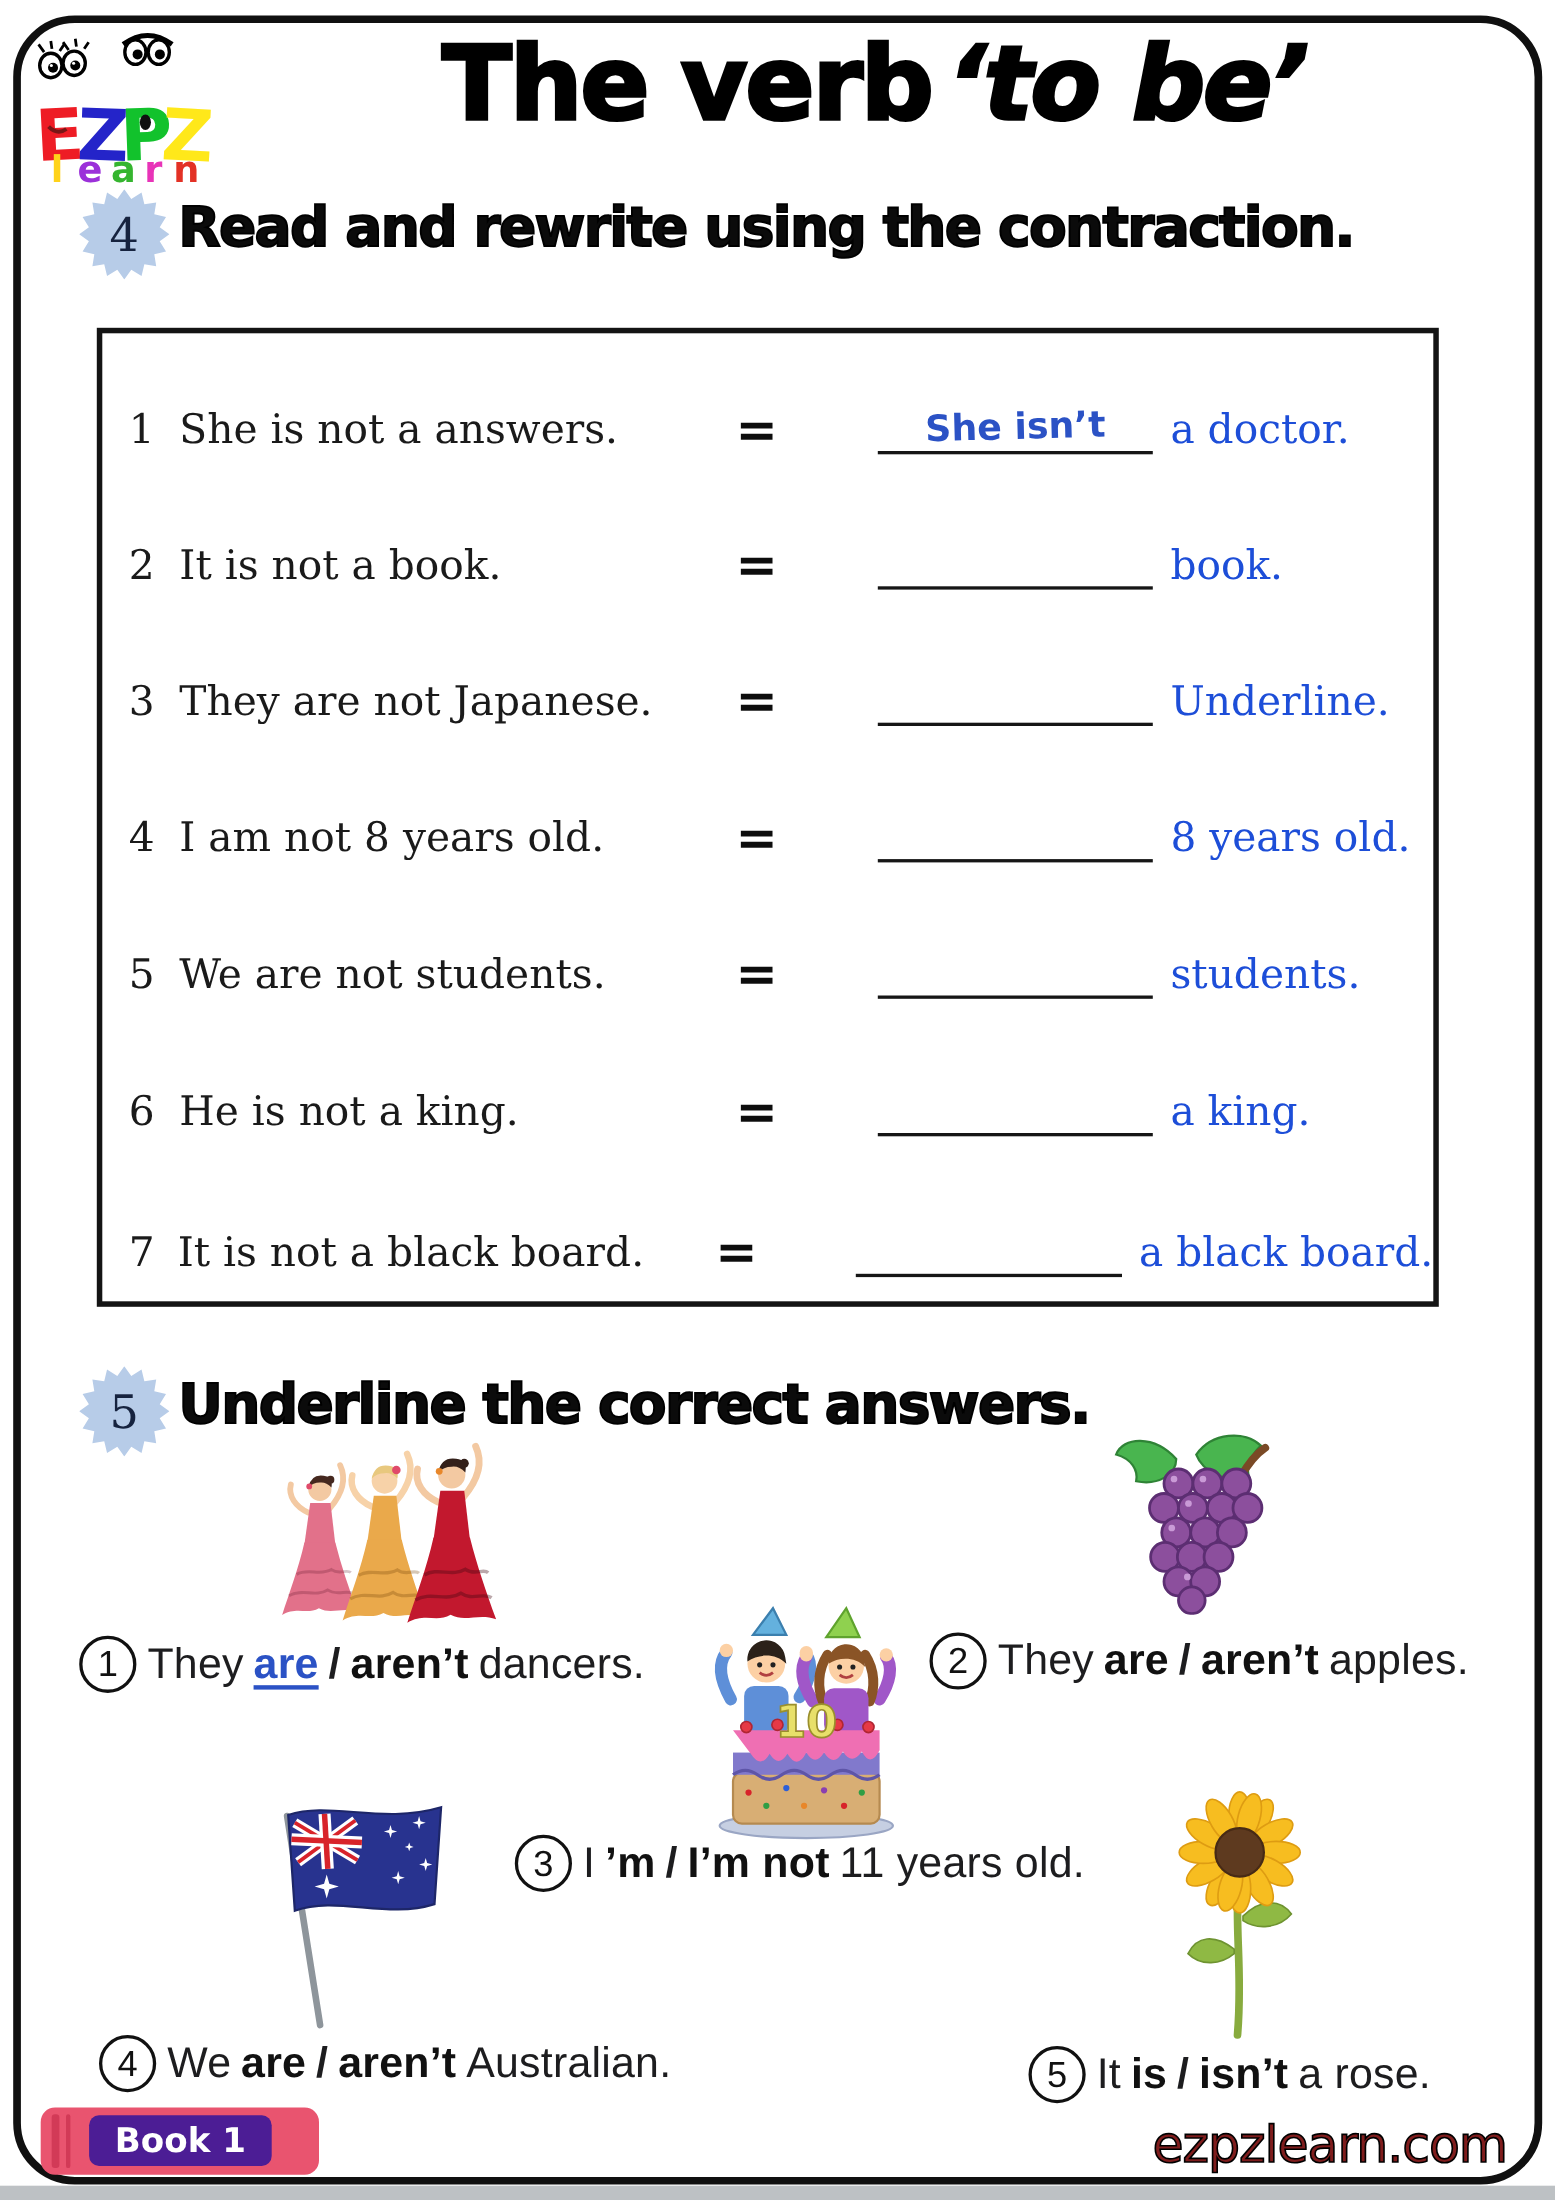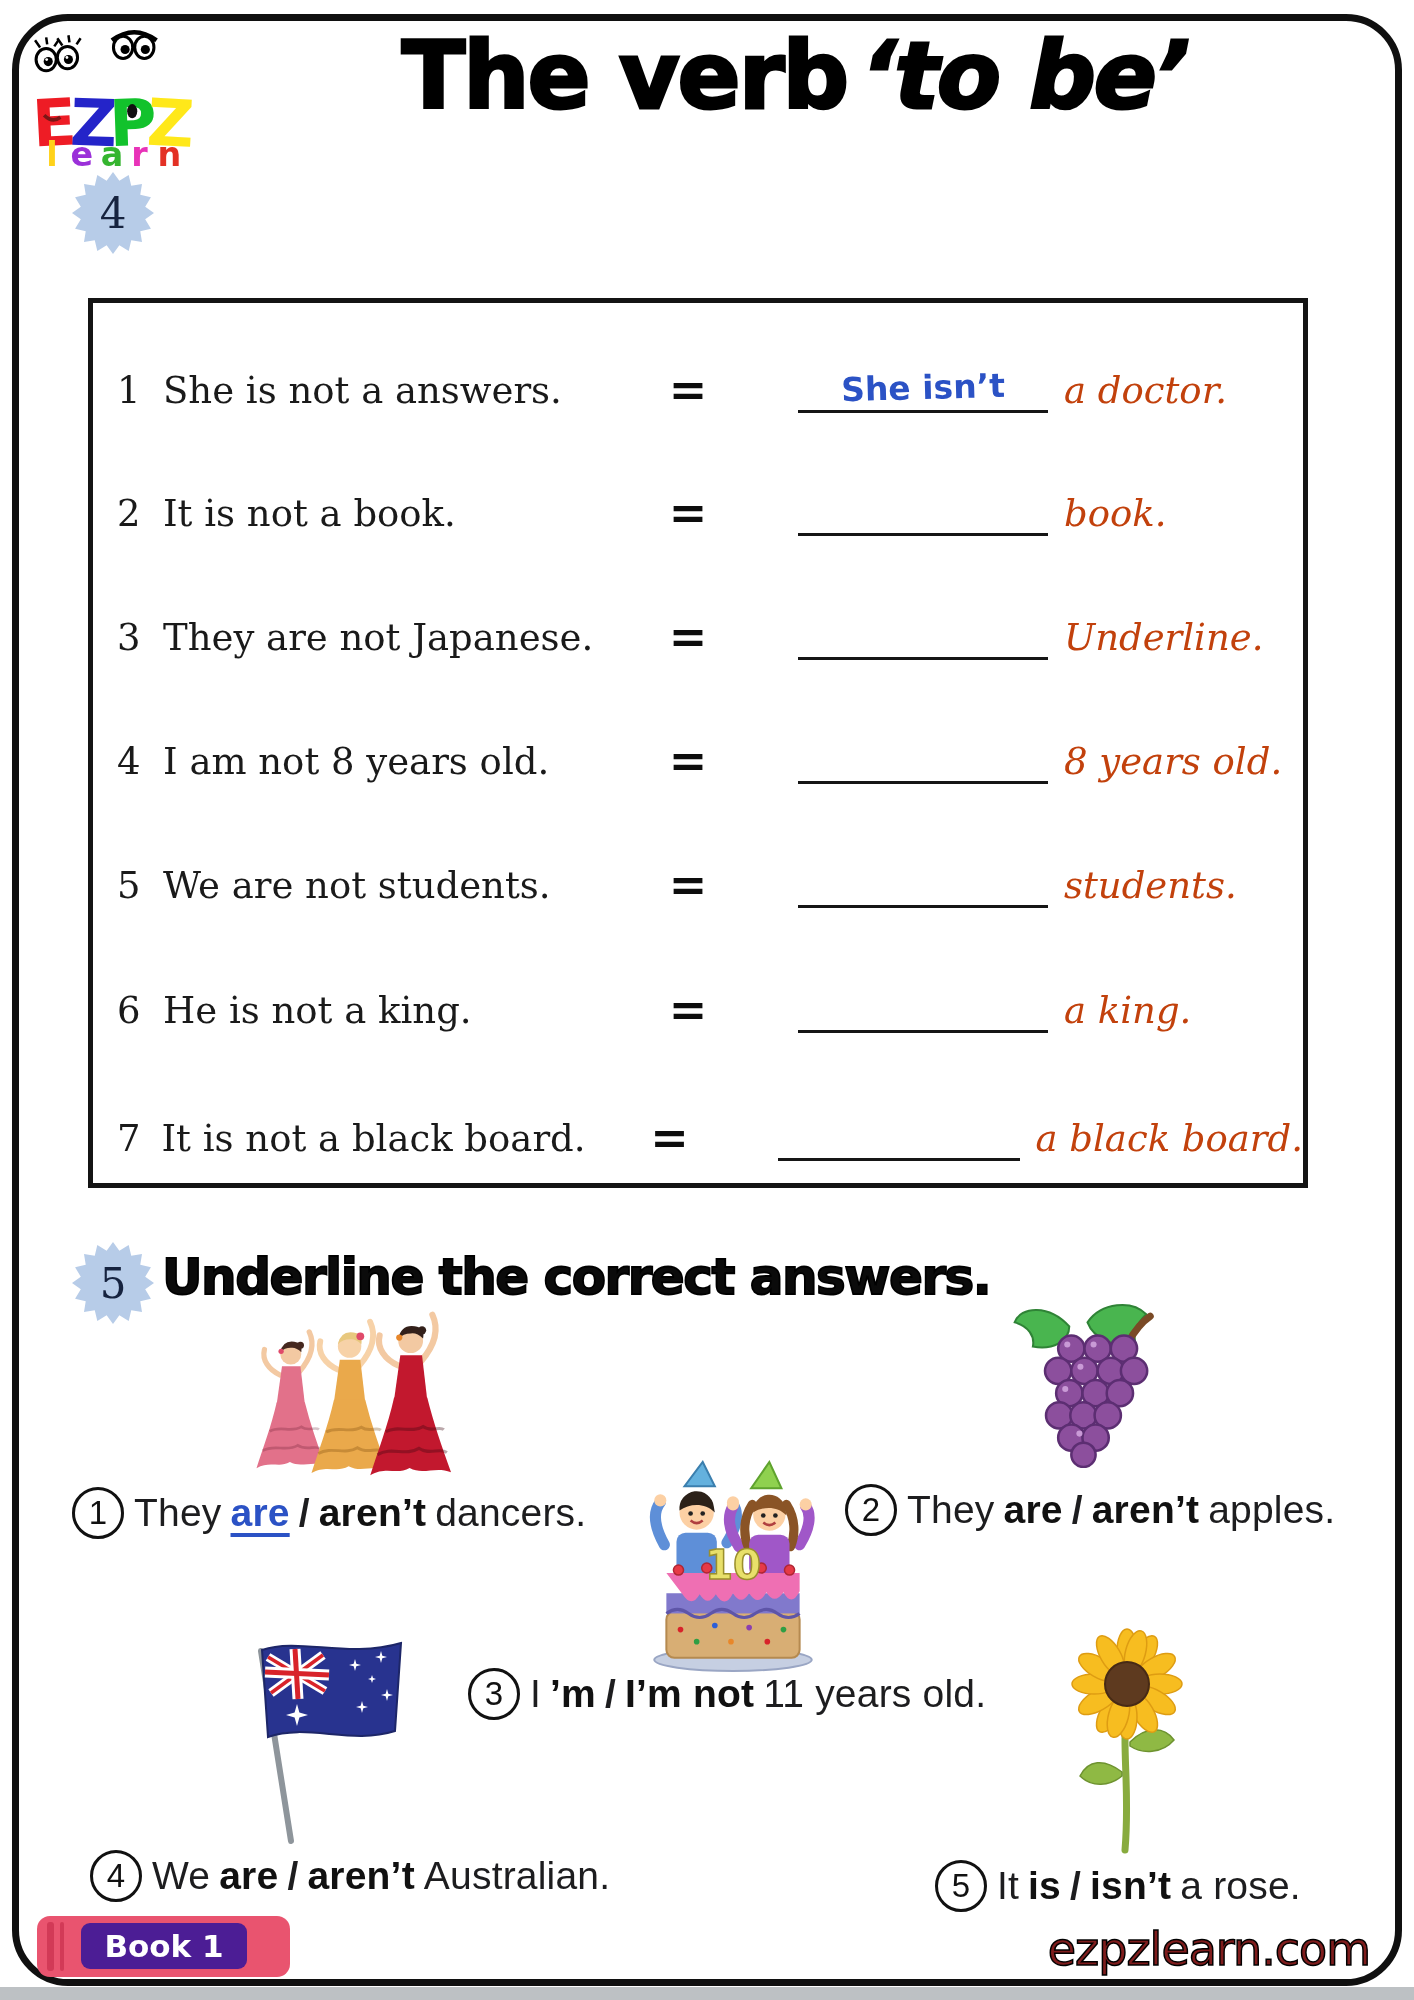--- a/index.html
+++ b/index.html
@@ -32,21 +32,21 @@
           border:5px solid #141414;background:#fff;}
   .ex-row{position:absolute;left:0;right:0;height:70px;display:flex;align-items:center;}
   .ex-num{width:46px;margin-left:24px;font-family:"DejaVu Serif",serif;font-size:37px;color:#1a1a1a;}
   .ex-sentence{width:470px;font-family:"DejaVu Serif",serif;font-size:37px;color:#1a1a1a;white-space:nowrap;}
   .ex-eq{width:110px;text-align:center;font-family:"DejaVu Sans",sans-serif;font-weight:bold;
          font-size:46px;color:#0d0d0d;}
   .ex-blank{width:250px;height:42px;margin-left:55px;border-bottom:3px solid #161616;position:relative;}
   .ex-answer{position:absolute;left:0;right:0;bottom:3px;text-align:center;
              font-family:"DejaVu Sans",sans-serif;font-weight:bold;font-size:33px;color:#2b52c5;
              transform:rotate(-1.5deg);white-space:nowrap;}
-  .ex-ending{margin-left:16px;font-family:"DejaVu Serif",serif;font-size:37px;color:#c2410c;white-space:nowrap;font-style:italic;}
+  .ex-ending{margin-left:16px;font-family:"DejaVu Serif",serif;font-size:37px;color:#1d4ed8;white-space:nowrap;}
 
   
   .q{position:absolute;display:flex;align-items:center;white-space:nowrap;}
   .q-circle{display:inline-flex;width:52px;height:52px;box-sizing:border-box;border:3.5px solid #111;
             border-radius:50%;align-items:center;justify-content:center;font-size:33px;color:#111;
             margin-right:10px;background:#fff;flex:none;}
   .q-text{font-size:39px;color:#1d1d1f;letter-spacing:0.2px;}
   .q-text .sp{margin-right:9px;}
   .q-opt{font-weight:bold;color:#111;margin-top:36px;}
   .q-slash{font-weight:bold;margin:0 9px;}
@@ -112,20 +112,21 @@
   <div class="title">
     <span>The verb</span><span class="quoted">‘to be’</span>
   </div>
 
   <div class="badge" style="left:72px;top:172px;">
     <svg width="82" height="82" viewBox="0 0 80 80">
       <polygon fill="#b7cce8" points="80,40 71.4,46.2 77,55.3 66.6,57.8 68.3,68.3 57.8,66.6 55.3,77 46.2,71.4 40,80 33.8,71.4 24.7,77 22.2,66.6 11.7,68.3 13.4,57.8 3,55.3 8.6,46.2 0,40 8.6,33.8 3,24.7 13.4,22.2 11.7,11.7 22.2,13.4 24.7,3 33.8,8.6 40,0 46.2,8.6 55.3,3 57.8,13.4 68.3,11.7 66.6,22.2 77,24.7 71.4,33.8"></polygon>
     </svg>
     <span class="num">4</span>
   </div>
+  <div class="sec-heading" style="left:162px;top:178px;">Read and rewrite using the contraction.</div>
 
   <div class="ex-box">
     <div class="ex-row" style="top:52px;">
       <span class="ex-num">1</span>
       <span class="ex-sentence">She is not a answers.</span>
       <span class="ex-eq">=</span>
       <span class="ex-blank">
           <span class="ex-answer">She isn’t</span>
         </span>
       <span class="ex-ending">a doctor.</span>

